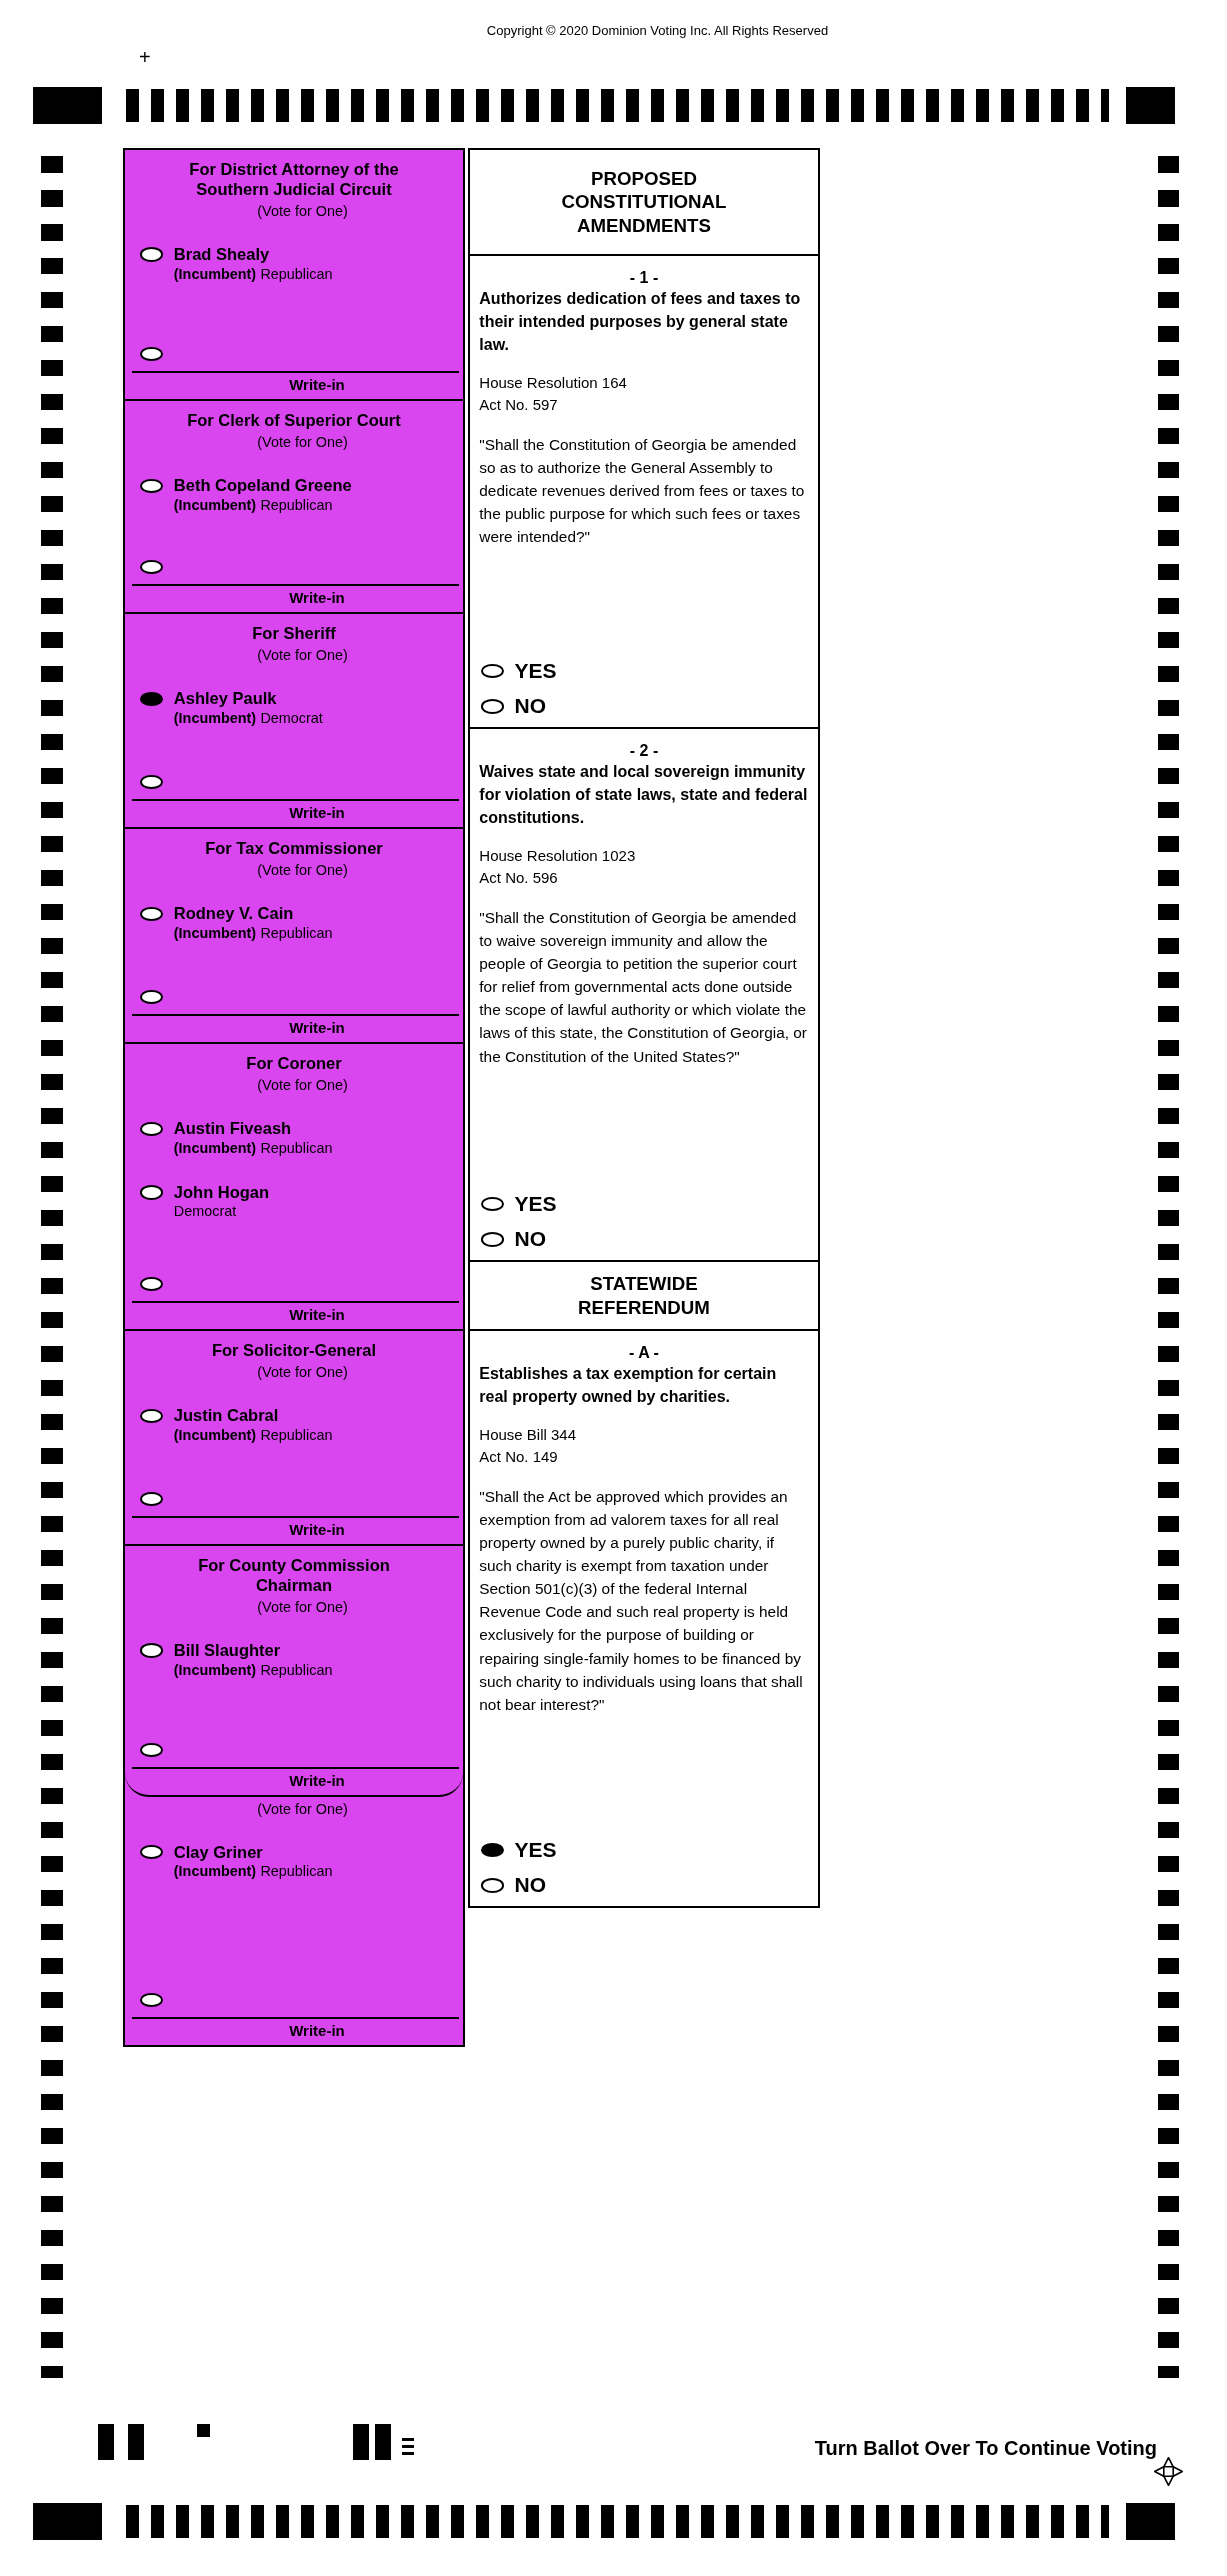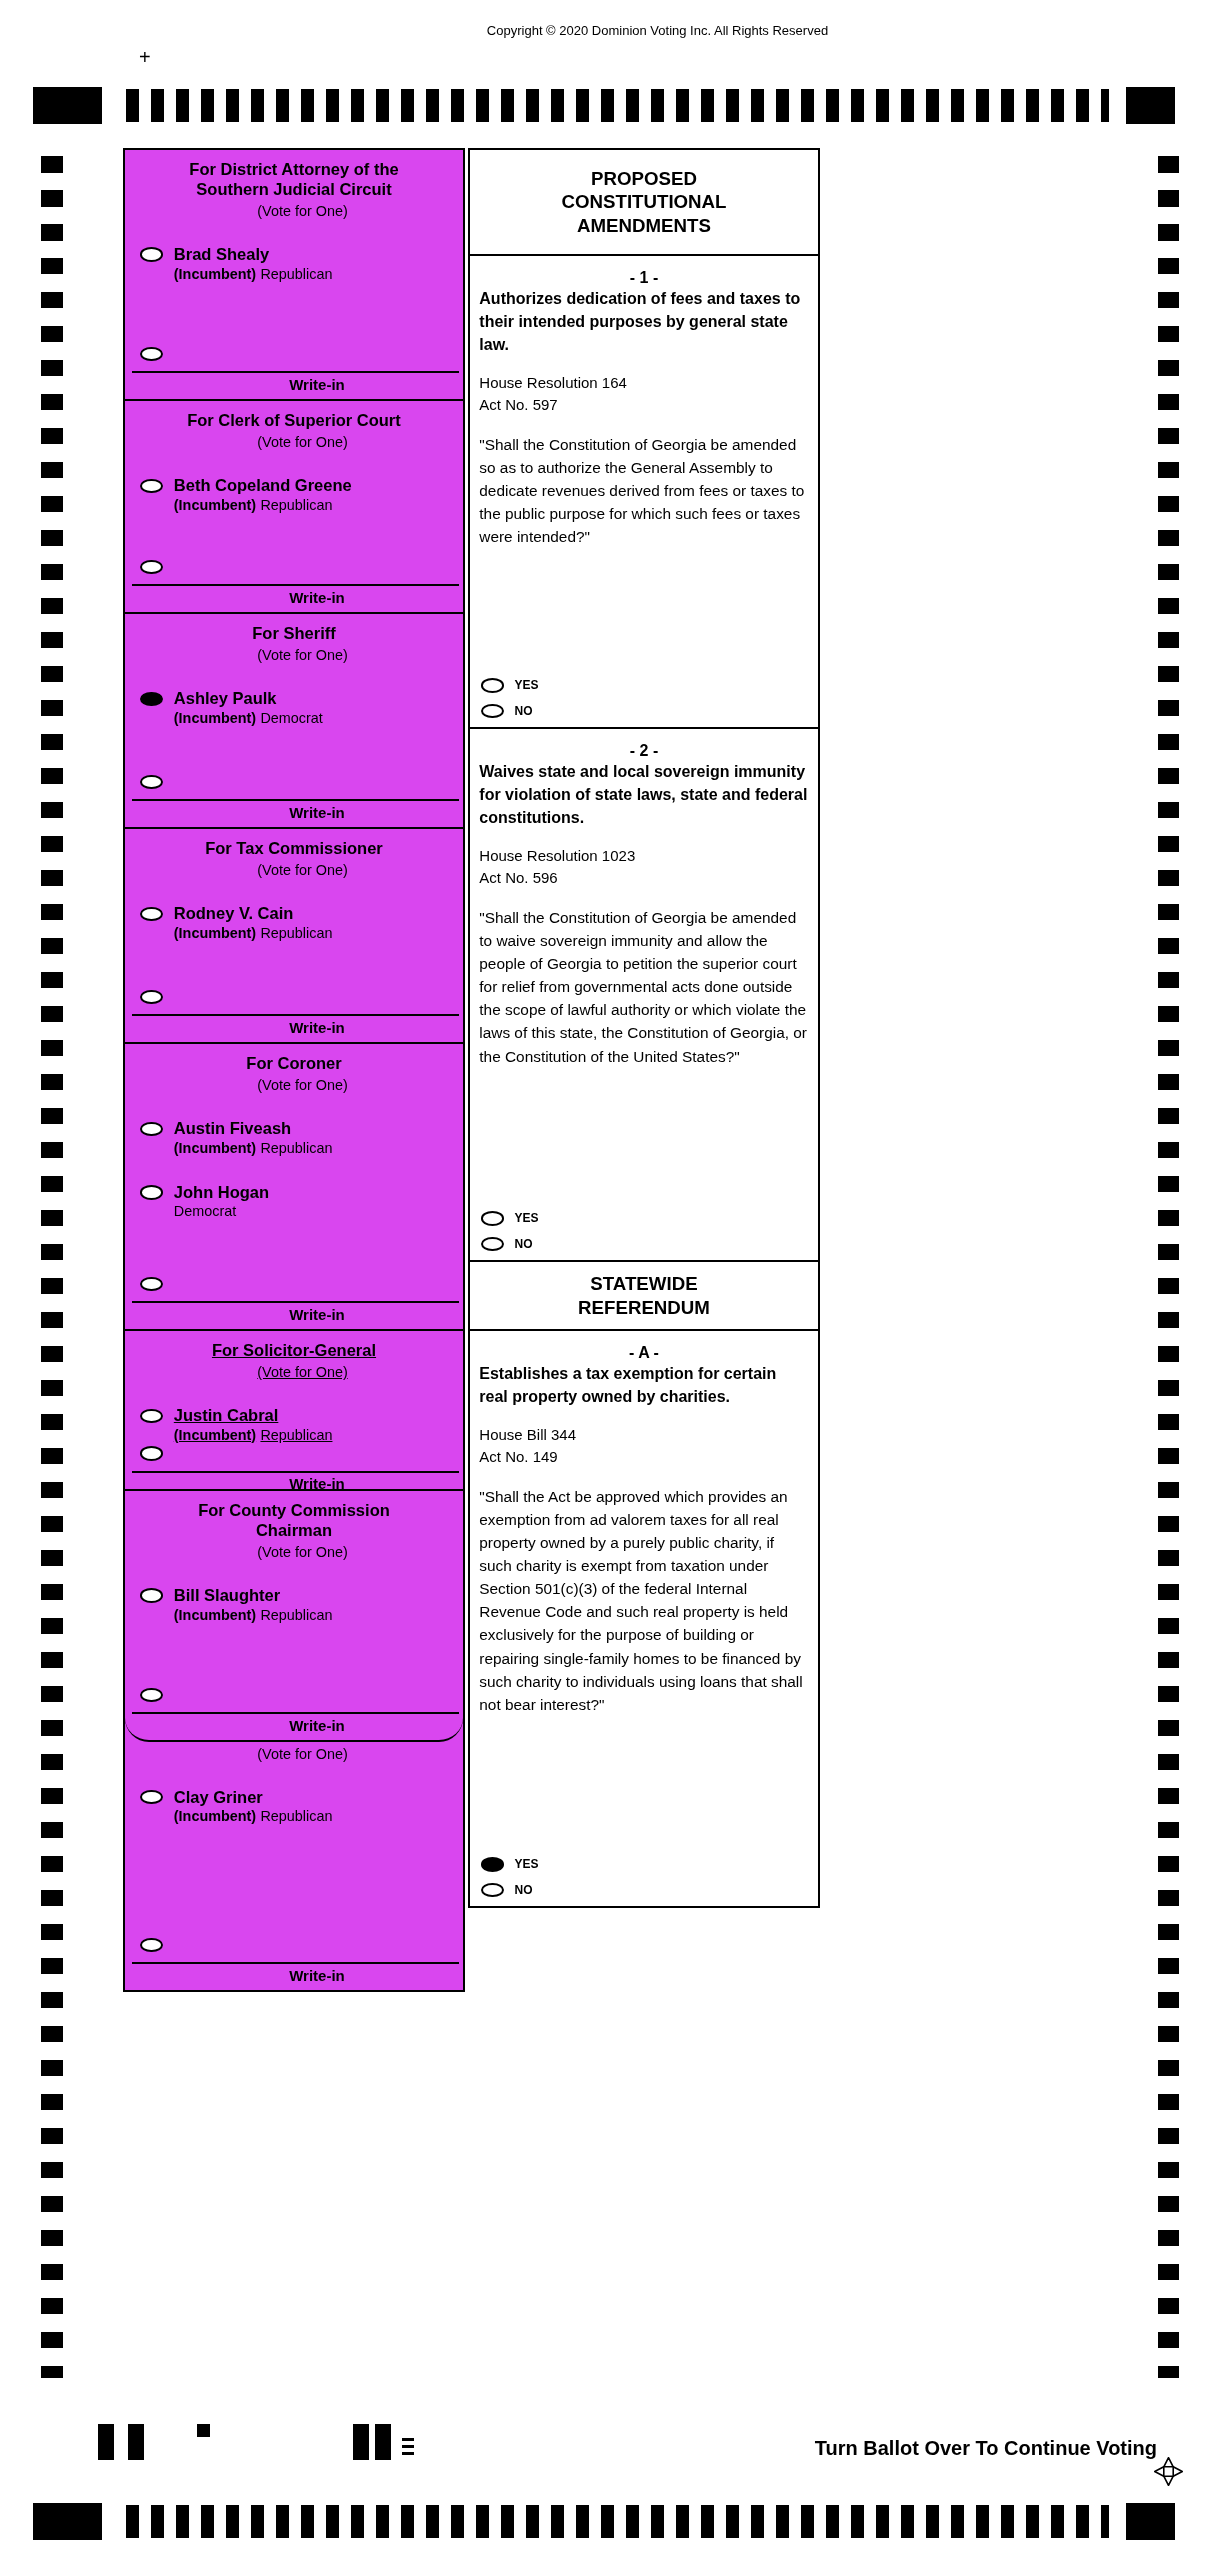--- a/index.html
+++ b/index.html
@@ -15,21 +15,21 @@
 
   .t-block { position: absolute; background: #000; }
   .t-bars-h { position: absolute; height: 33px; background: repeating-linear-gradient(90deg, #000 0 13px, transparent 13px 25px); }
   .t-col { position: absolute; width: 21.5px; background: repeating-linear-gradient(180deg, #000 0 16.5px, transparent 16.5px 34px); }
 
   
   .contests-column { position: absolute; left: 123px; top: 148px; width: 342px; border: 2.2px solid #000; background: #d946ef; }
   .contest { display: flex; flex-direction: column; border-bottom: 2.9px solid #000; }
   .contest:last-child { border-bottom: none; }
   .c1 { height: 251px; } .c2 { height: 213px; } .c3 { height: 215px; } .c4 { height: 215px; }
-  .c5 { height: 287px; } .c6 { height: 160px; text-decoration: underline; } .c7 { height: 251px; border-radius: 24px; } .c8 { height: 248px; }
+  .c5 { height: 287px; } .c6 { height: 215px; } .c7 { height: 251px; border-radius: 24px; } .c8 { height: 248px; }
 
   .c-title { font-size: 16.5px; font-weight: 700; text-align: center; margin: 10px 7.2px 0; line-height: 1.2; white-space: pre-line; }
   .vote-for { font-size: 14.4px; text-align: center; margin-top: 3.6px; padding-left: 17px; }
 
   .candidate { display: flex; align-items: flex-start; margin: 26px 0 0 15px; }
   .bubble { flex: 0 0 auto; display: inline-block; width: 23px; height: 14.4px; border: 2.2px solid #000; border-radius: 50%; background: #fff; }
   .bubble.filled { background: #000; }
   .candidate .bubble { margin-top: 2.2px; }
   .cand-text { margin-left: 10.8px; }
   .cand-name { display: block; font-size: 16.5px; font-weight: 700; line-height: 1.1; }
@@ -48,21 +48,21 @@
   .mc-header.small { height: 69px; }
   .measure { display: flex; flex-direction: column; border-bottom: 2.9px solid #000; padding: 7.2px 9.3px 0; }
   .m1 { height: 473px; } .m2 { height: 533px; } .mA { height: 575px; border-bottom: none; }
   .m-number { text-align: center; font-weight: 700; font-size: 16px; margin-top: 5.7px; }
   .m-summary { font-weight: 700; font-size: 16px; line-height: 1.45; }
   .m-ref { font-size: 15px; line-height: 1.45; margin-top: 16px; white-space: pre-line; }
   .m-question { font-size: 15.4px; line-height: 1.5; margin-top: 17px; }
   .m-choices { margin-top: auto; padding-bottom: 8.6px; }
   .choice { display: flex; align-items: center; margin-top: 11.5px; }
   .choice .bubble { margin-left: 1.4px; }
-  .choice-label { font-size: 12px; font-weight: 700; margin-left: 10.8px; }
+  .choice-label { font-size: 21px; font-weight: 700; margin-left: 10.8px; }
 
   
   .footer-instruction { position: absolute; top: 2437px; right: 70px; font-size: 20px; font-weight: 700; }
   .compass-icon { position: absolute; left: 1154px; top: 2457px; }
 
   .sc-bar { position: absolute; width: 16px; height: 36px; background: #000; top: 2424px; }
   .sc-square { position: absolute; width: 13px; height: 13px; background: #000; left: 197px; top: 2424px; }
   .sc-equals { position: absolute; left: 402px; top: 2438px; width: 11.5px; height: 18.7px;
                background: repeating-linear-gradient(180deg, #000 0 2.9px, transparent 2.9px 7.2px); }
 </style>

